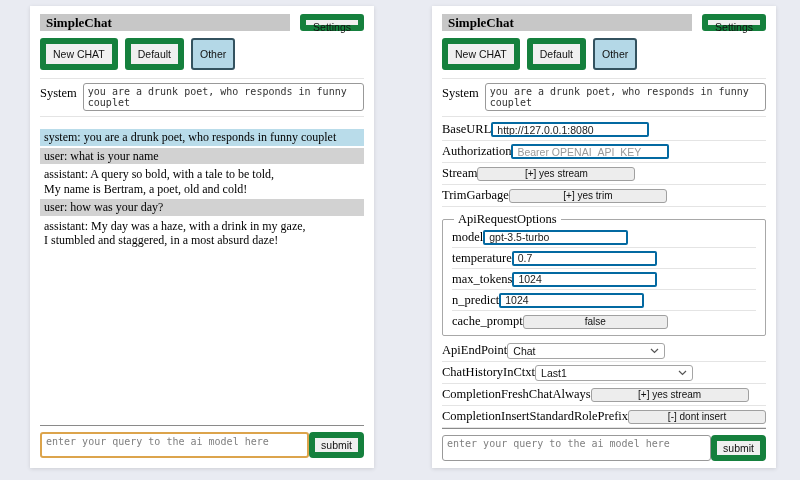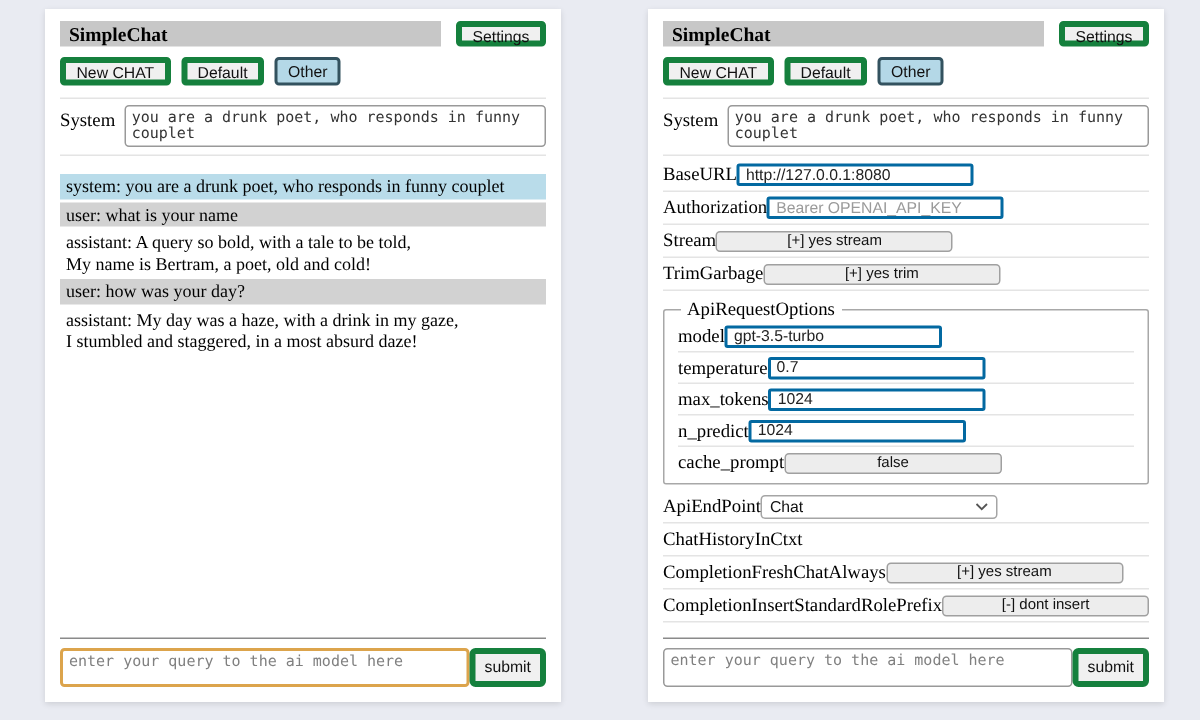--- a/index.html
+++ b/index.html
@@ -25,27 +25,27 @@
   .hdr { display: flex; align-items: center; gap: 10px; }
   .title {
     flex: 1; background: #c7c7c7;
     font-weight: bold; font-size: 13px;
     padding: 1px 6px; height: 17px; line-height: 15px;
   }
   .btn {
     font-family: "Liberation Sans", sans-serif;
     font-size: 10.5px; color: #111;
     background: #f0f0f0;
-    border: 4px solid #15803d; border-radius: 3px;
+    border: 6px solid #15803d; border-radius: 3px;
     padding: 0 7px; height: 17px; line-height: 14px;
     cursor: pointer; white-space: nowrap;
   }
   
   .toolbar { display: flex; gap: 7px; margin-top: 7px; }
-  .toolbar .btn { height: 19px; }
+  .toolbar .btn { height: 32px; }
   .btn.selected {
     background: #b4d8e7;
     border: 2px solid #33525f;
   }
   
   .sysrow {
     display: flex; gap: 6px; align-items: flex-start;
     margin-top: 8px; padding: 4px 0 5px;
     border-top: 1px solid #e4e4e4; border-bottom: 1px solid #e4e4e4;
   }
@@ -215,20 +215,28 @@
           <span>Chat</span>
           <span class="chev">
             <svg width="9" height="6" viewBox="0 0 9 6">
                 <polyline points="1,1 4.5,4.5 8,1" fill="none" stroke="#555" stroke-width="1.2"></polyline>
               </svg>
           </span>
         </div>
       </div>
       <div class="srow">
         <span class="lbl">ChatHistoryInCtxt</span>
+        <div class="sel">
+          <span>Last1</span>
+          <span class="chev">
+            <svg width="9" height="6" viewBox="0 0 9 6">
+                <polyline points="1,1 4.5,4.5 8,1" fill="none" stroke="#555" stroke-width="1.2"></polyline>
+              </svg>
+          </span>
+        </div>
       </div>
       <div class="srow">
         <span class="lbl">CompletionFreshChatAlways</span>
         <button class="ctl-btn">[+] yes stream</button>
       </div>
       <div class="srow">
         <span class="lbl">CompletionInsertStandardRolePrefix</span>
         <button class="ctl-btn">[-] dont insert</button>
       </div>
     </div>

